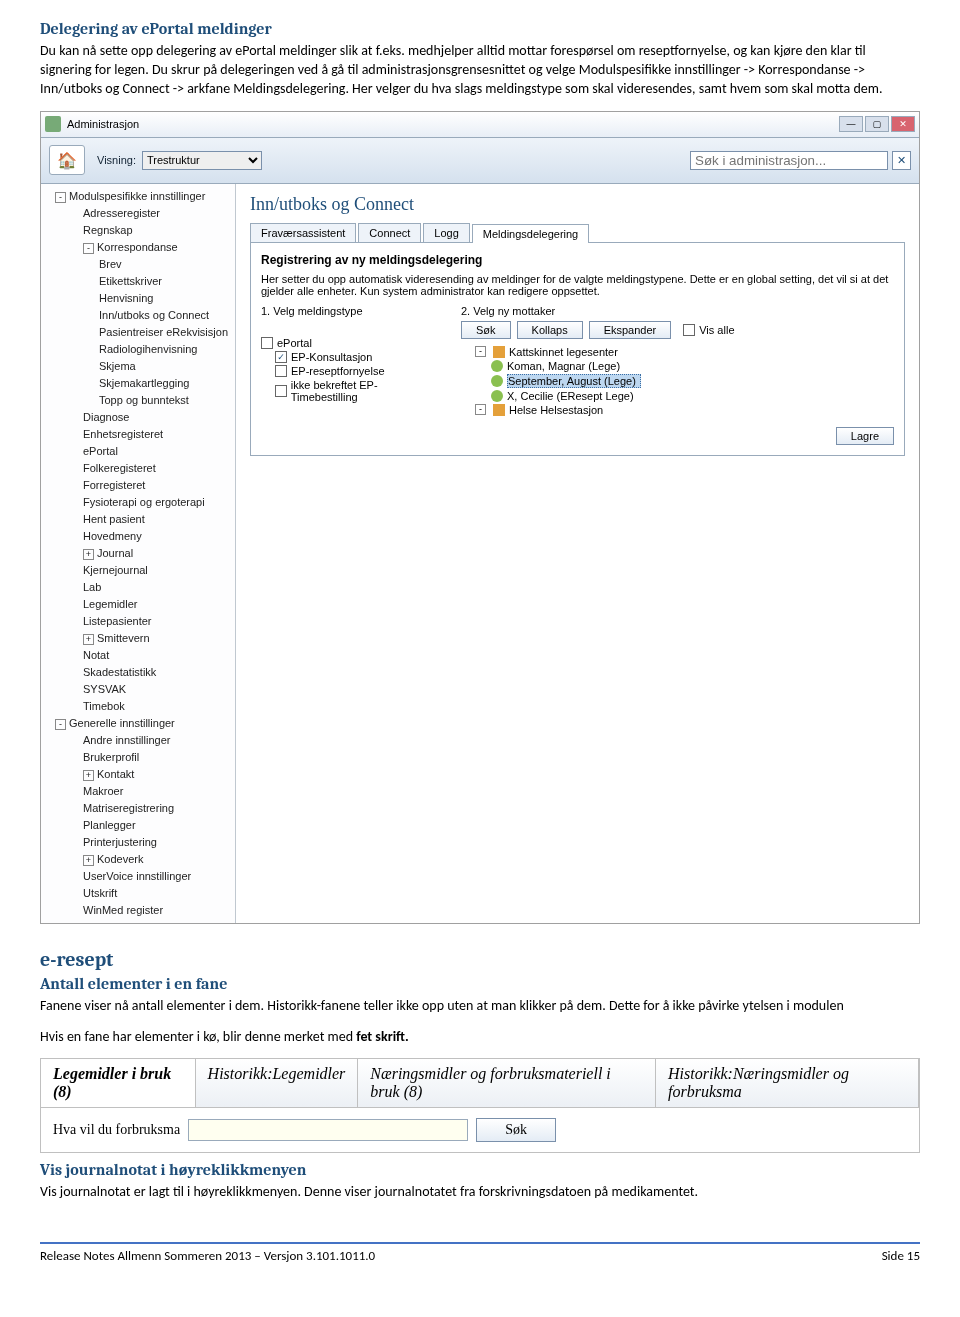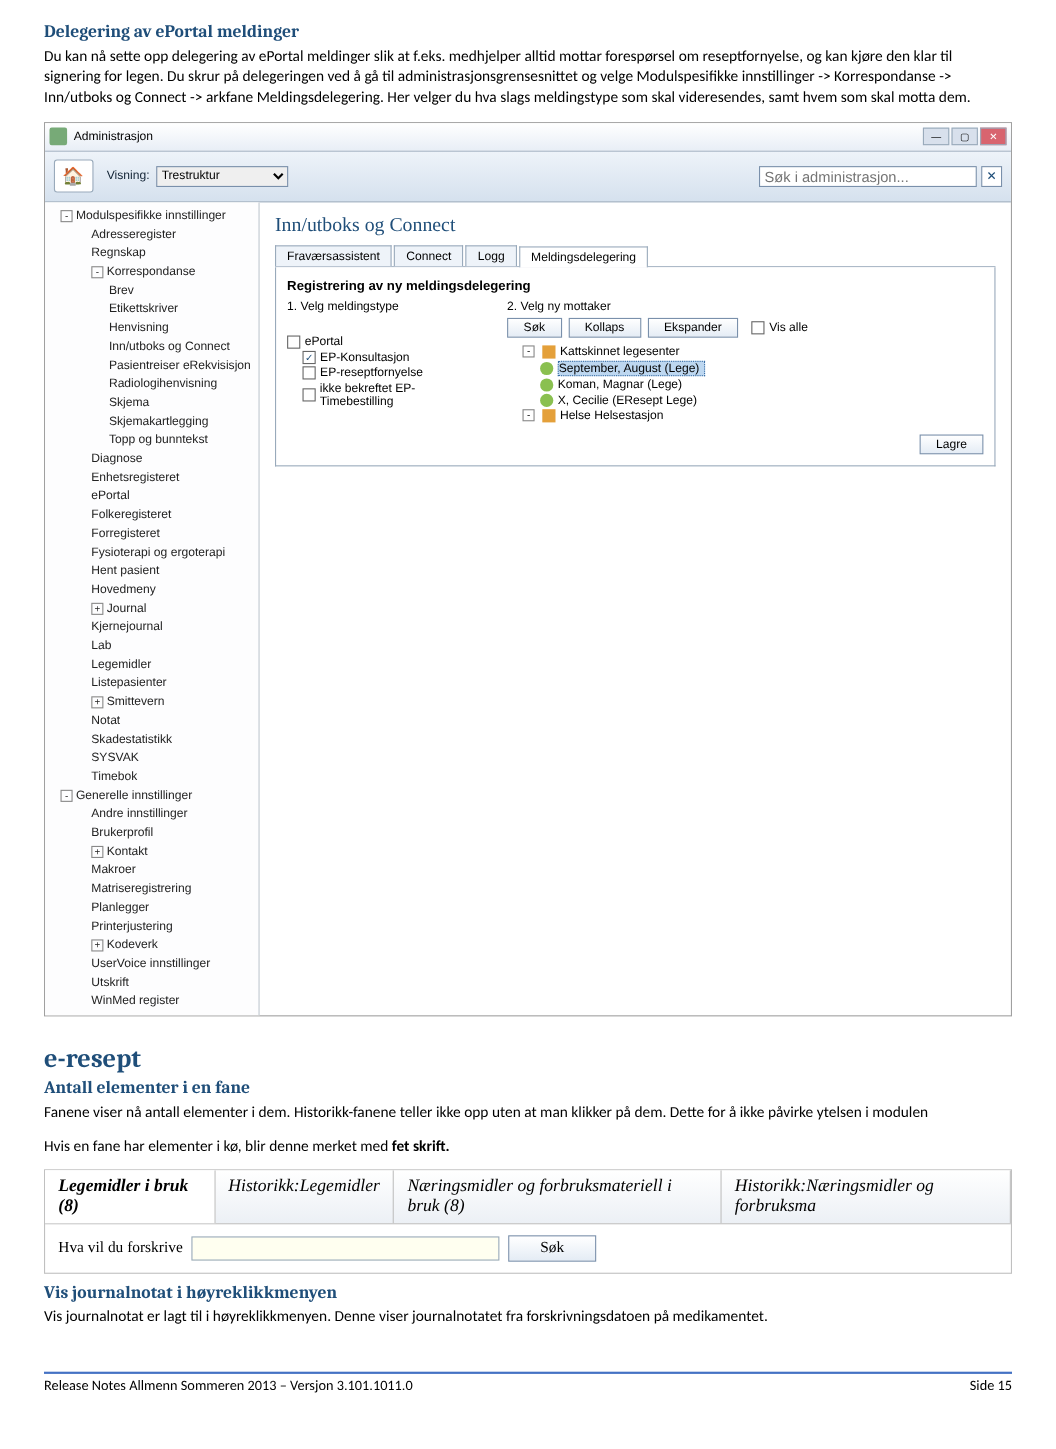--- a/index.html
+++ b/index.html
@@ -6,21 +6,21 @@
 body {
   font-family: Calibri, Arial, sans-serif;
   background: #fff;
   width: 960px;
   margin: 0 auto;
   padding: 20px 40px;
   color: #000;
   font-size: 14px;
 }
 .heading-blue { color: #1f4e79; font-size: 16px; font-weight: bold; margin-bottom: 4px; font-family: Cambria, Georgia, serif; }
-.heading-blue.big { font-size: 24px; margin-top: 24px; }
+.heading-blue.big { font-size: 20px; margin-top: 24px; }
 .para { margin-bottom: 12px; line-height: 1.35; }
 .screenshot { border: 1px solid #a0a0a0; margin: 8px 0 16px 0; background: #fff; font-family: "Segoe UI", Tahoma, sans-serif; font-size: 11px; }
 .titlebar { background: linear-gradient(#fff,#e8eef6); height: 26px; display:flex; align-items:center; padding:0 4px; border-bottom:1px solid #9ab; }
 .titlebar .icon { width:16px; height:16px; background:#7a7; border-radius:2px; margin-right:6px; }
 .titlebar .wbtns { margin-left:auto; display:flex; gap:2px; }
 .wbtn { width:24px; height:16px; background:#d8e0ec; border:1px solid #9ab; display:flex; align-items:center; justify-content:center; font-size:9px; }
 .wbtn.close { background:#d8646f; color:#fff; }
 .toolbar { height:46px; background:linear-gradient(#eef3f9,#d5e1ee); border-bottom:1px solid #9ab; display:flex; align-items:center; padding:4px 8px; }
 .home-icon { width:36px; height:30px; background:#fff; border:1px solid #9ab; border-radius:3px; display:flex; align-items:center; justify-content:center; margin-right:12px; }
 .home-icon::before { content:"🏠"; font-size:16px; }
@@ -142,20 +142,21 @@
     <div class="content">
       <h2>Inn/utboks og Connect</h2>
       <div class="tabs" id="admin-tabs">
           <div class="tab">Fraværsassistent</div>
           <div class="tab">Connect</div>
           <div class="tab">Logg</div>
           <div class="tab active">Meldingsdelegering</div>
         </div>
       <div class="panel">
         <h3>Registrering av ny meldingsdelegering</h3>
+        <p>Her setter du opp automatisk videresending av meldinger for de valgte meldingstypene. Dette er en global setting, det vil si at det gjelder alle enheter. Kun system administrator kan redigere oppsettet.</p>
         <div class="two-col">
           <div class="col1">
             <div style="margin-bottom:20px;">1. Velg meldingstype</div>
             <div id="type-list">
                 <div class="check-row">
                   <div class="chk"></div>
                   <span>ePortal</span>
                 </div>
                 <div class="check-row" style="padding-left: 14px;">
                   <div class="chk checked"></div>
@@ -183,25 +184,25 @@
               </div>
             </div>
             <div class="user-tree" id="user-tree">
                 <div class="ut-item lvl0">
                   <span class="exp" style="display: inline-block; width: 11px; height: 11px; border: 1px solid rgb(136, 136, 136); font-size: 9px; line-height: 9px; text-align: center; margin-right: 3px;">-</span>
                   <span class="pic house"></span>
                   <span>Kattskinnet legesenter</span>
                 </div>
                 <div class="ut-item lvl1">
                   <span class="pic user"></span>
-                  <span class="sel">September, August (Lege)</span>
+                  <span>Koman, Magnar (Lege)</span>
                 </div>
                 <div class="ut-item lvl1">
                   <span class="pic user"></span>
-                  <span>Koman, Magnar (Lege)</span>
+                  <span class="sel">September, August (Lege)</span>
                 </div>
                 <div class="ut-item lvl1">
                   <span class="pic user"></span>
                   <span>X, Cecilie (EResept Lege)</span>
                 </div>
                 <div class="ut-item lvl0">
                   <span class="exp" style="display: inline-block; width: 11px; height: 11px; border: 1px solid rgb(136, 136, 136); font-size: 9px; line-height: 9px; text-align: center; margin-right: 3px;">-</span>
                   <span class="pic house"></span>
                   <span>Helse Helsestasjon</span>
                 </div>
@@ -224,21 +225,21 @@
 </p>
 
 <div class="tabbar2">
   <div class="tabs2" id="tabs2">
       <div class="t active" style="font-weight: bold;">Legemidler i bruk (8)</div>
       <div class="t">Historikk:Legemidler</div>
       <div class="t">Næringsmidler og forbruksmateriell i bruk (8)</div>
       <div class="t">Historikk:Næringsmidler og forbruksma</div>
     </div>
   <div class="row2">
-    <span>Hva vil du forskrive</span>
+    <span>Hva vil du forbruksma</span>
     <input style="">
     <div class="sbtn">Søk</div>
   </div>
 </div>
 
 <div class="heading-blue">Vis journalnotat i høyreklikkmenyen</div>
 <p class="para">Vis journalnotat er lagt til i høyreklikkmenyen. Denne viser journalnotatet fra forskrivningsdatoen på medikamentet.</p>
 
 <div class="footer-line">
   <span>Release Notes Allmenn Sommeren 2013 – Versjon 3.101.1011.0</span>

